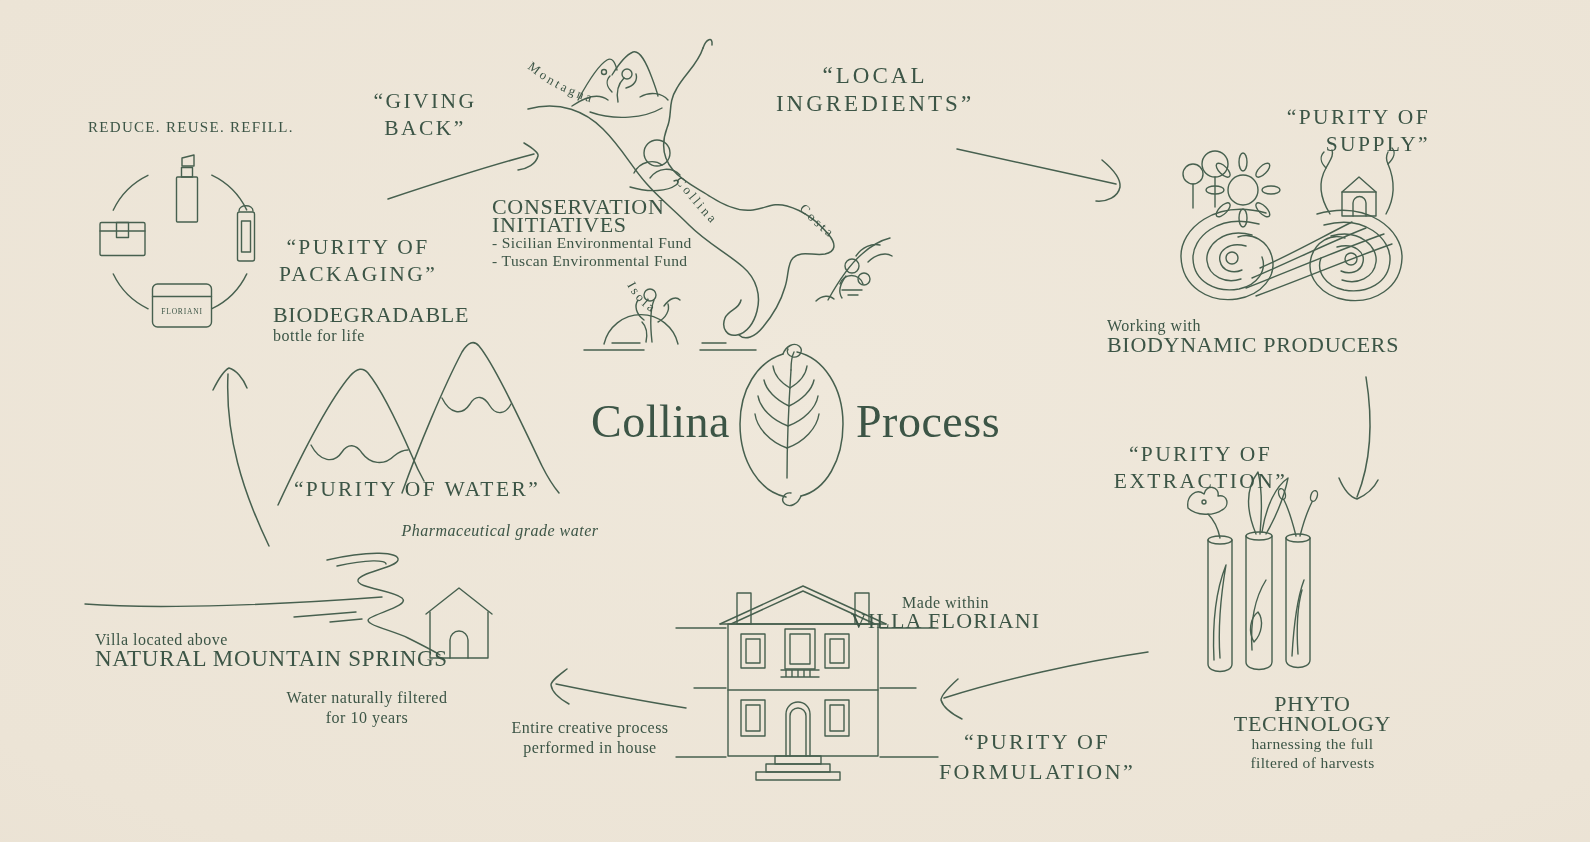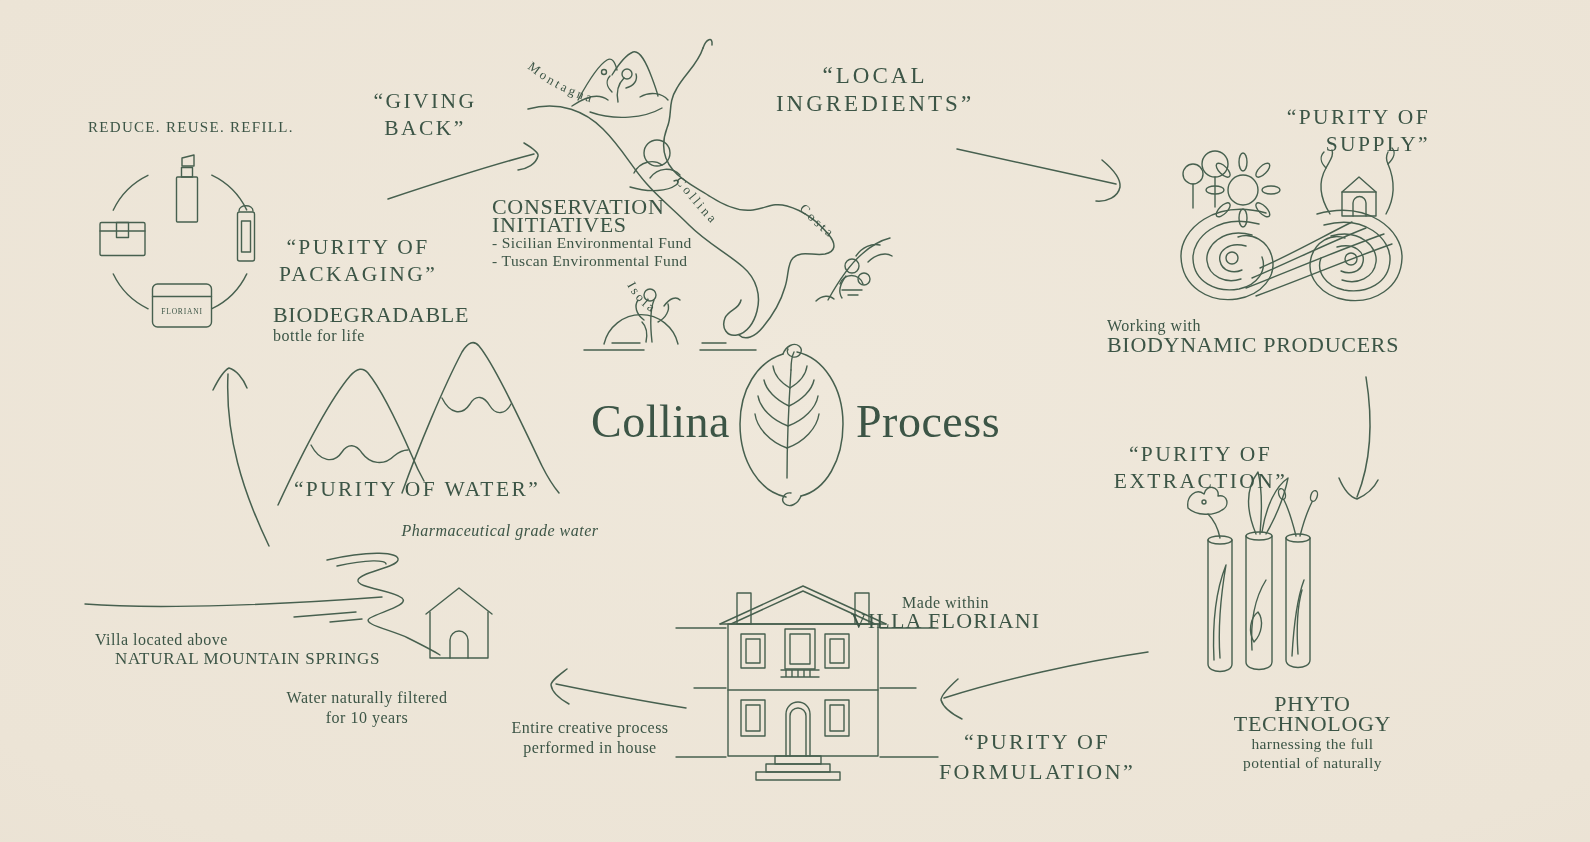--- a/index.html
+++ b/index.html
@@ -318,21 +318,21 @@
   </div>
 
   <div class="t h c" style="left:1103px;top:441px;width:195px;">
     <div>“PURITY OF</div>
     <div>EXTRACTION”</div>
   </div>
 
   <div class="t c" style="left:1205px;top:694px;width:215px;">
     <div class="caps">PHYTO TECHNOLOGY</div>
     <div class="body" style="line-height:19px;">harnessing the full</div>
-    <div class="body" style="line-height:19px;">potential of naturally</div>
+    <div class="body" style="line-height:19px;">filtered of harvests</div>
   </div>
 
   <div class="t c" style="left:848px;top:558px;width:195px;margin-top:36px;">
     <div class="body16" style="line-height:18px;">Made within</div>
     <div class="caps" style="line-height:18px;letter-spacing:1.2px;">VILLA FLORIANI</div>
   </div>
 
   <div class="t h c" style="left:912px;top:727px;width:250px;font-size:22px;line-height:30px;">
     <div>“PURITY OF</div>
     <div>FORMULATION”</div>
@@ -343,21 +343,21 @@
     <div>performed in house</div>
   </div>
 
   <div class="t h c" style="left:292px;top:476px;width:250px;">“PURITY OF WATER”</div>
 
   <div class="t body16 c" style="left:380px;top:520px;width:240px;font-style:italic;">Pharmaceutical grade water</div>
 
 
   <div class="t" style="left:95px;top:630px;">
     <div class="body16" style="line-height:19px;">Villa located above</div>
-    <div class="caps" style="font-size:17px;line-height:20px;margin-left:20px;">NATURAL MOUNTAIN SPRINGS</div>
+    <div class="caps" style="font-size:23px;line-height:20px;">NATURAL MOUNTAIN SPRINGS</div>
   </div>
 
   <div class="t body16 c" style="left:262px;top:688px;width:210px;line-height:20px;">
     <div>Water naturally filtered</div>
     <div>for 10 years</div>
   </div>
 
   <div class="t logo r" style="left:555px;top:394px;width:175px;">Collina</div>
   <div class="t logo" style="left:856px;top:394px;">Process</div>
 

